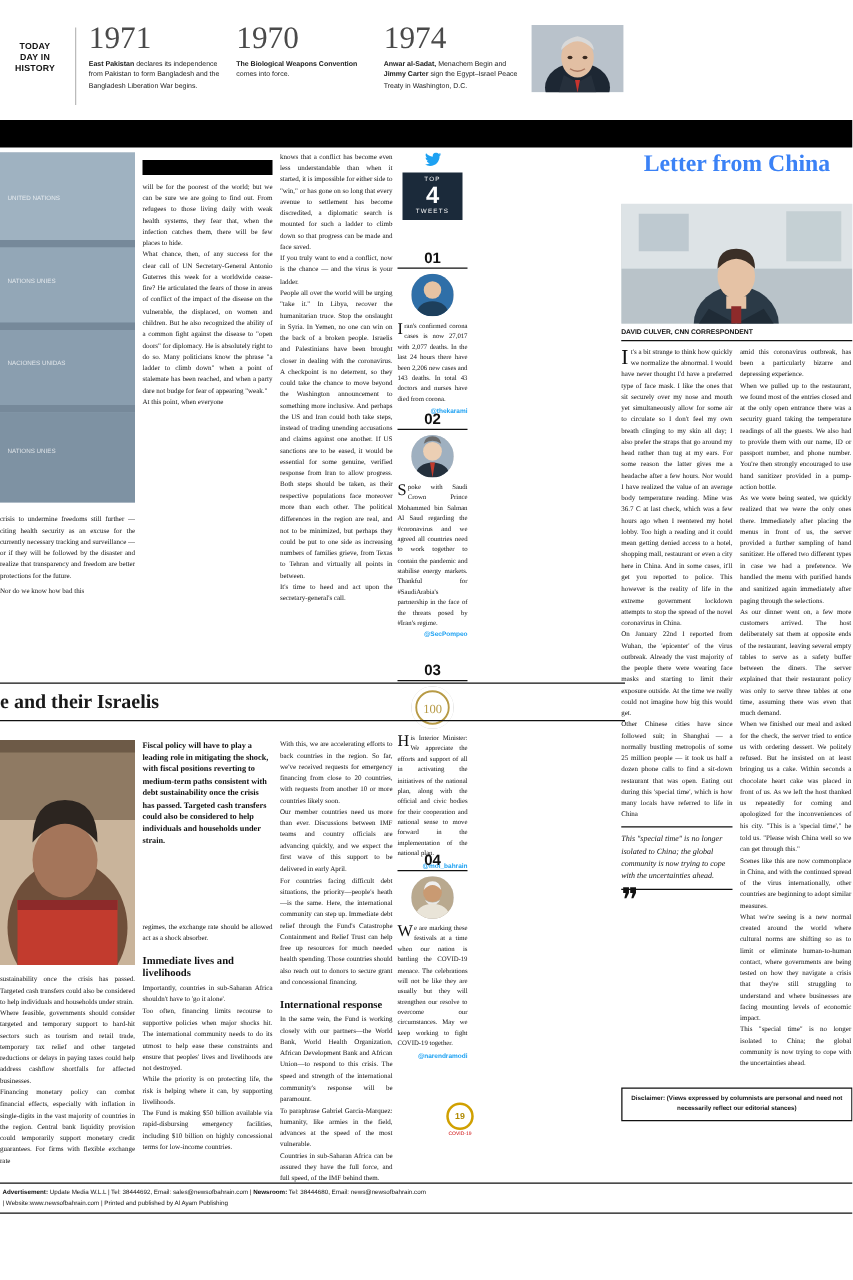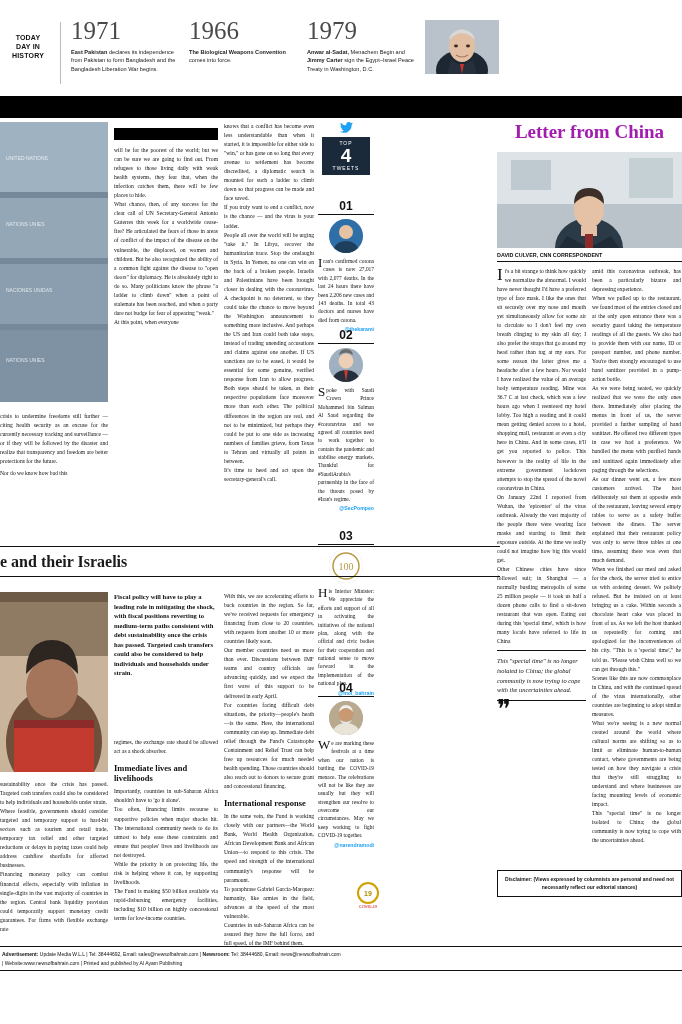--- a/index.html
+++ b/index.html
@@ -94,21 +94,21 @@
   }
   .tweet .handle {
     font-family:"Liberation Sans",sans-serif; font-size:5.2px; font-weight:bold;
     color:#1da1f2; text-align:right; margin-top:2px;
   }
 
   
   .lfc { position:absolute; left: 497px; top: 0; width: 185px; }
   .lfc-title {
     font-family:"Liberation Serif",serif; font-size: 19px; font-weight: bold;
-    line-height: 1.08; text-align:center; color:#a21caf; margin-bottom: 9px;
+    line-height: 1.08; text-align:center; color:#3b82f6; margin-bottom: 20px;
   }
   .lfc-photo { width:185px; height: 96px; background:#dfe3e6; overflow:hidden; position:relative; }
   .lfc-byline {
     font-family:"Liberation Sans",sans-serif; font-size:5.4px; font-weight:bold;
     padding: 4px 0 3px; border-bottom: 1px solid #111; margin-bottom: 5px;
   }
   .lfc-cols { display:flex; gap: 6px; }
   .lfc-col { width: 89px; }
   .lfc-col .bodytext .dropcap {
     float:left; font-family:"Liberation Serif",serif; font-size: 17px; line-height: 13px;
@@ -180,26 +180,26 @@
       <div>HISTORY</div>
     </div>
     <div class="tih-divider"></div>
 
     <div class="tih-item">
       <div class="tih-year">1971</div>
       <div class="tih-text"><b>East Pakistan</b><span> declares its independence from Pakistan to form Bangladesh and the Bangladesh Liberation War begins.</span></div>
     </div>
 
     <div class="tih-item">
-      <div class="tih-year">1966</div>
+      <div class="tih-year">1970</div>
       <div class="tih-text"><b>The Biological Weapons Convention</b><span> comes into force.</span></div>
     </div>
 
     <div class="tih-item">
-      <div class="tih-year">1979</div>
+      <div class="tih-year">1974</div>
       <div class="tih-text"><b>Anwar al-Sadat,</b><span> Menachem Begin and </span><b>Jimmy Carter</b><span> sign the Egypt–Israel Peace Treaty in Washington, D.C.</span></div>
     </div>
 
     <div class="tih-portrait">
       <svg width="74" height="54" viewBox="0 0 74 54" aria-hidden="true">
         <rect width="74" height="54" fill="#b9c2cb"></rect>
         <ellipse cx="37" cy="50" rx="26" ry="20" fill="#1d2733"></ellipse>
         <ellipse cx="37" cy="26" rx="13" ry="16" fill="#e2bfa3"></ellipse>
         <path d="M24 20 Q37 6 50 20 Q50 12 37 9 Q24 12 24 20Z" fill="#d9d9d9"></path>
         <ellipse cx="31" cy="26" rx="2" ry="1.4" fill="#3a2a20"></ellipse>

